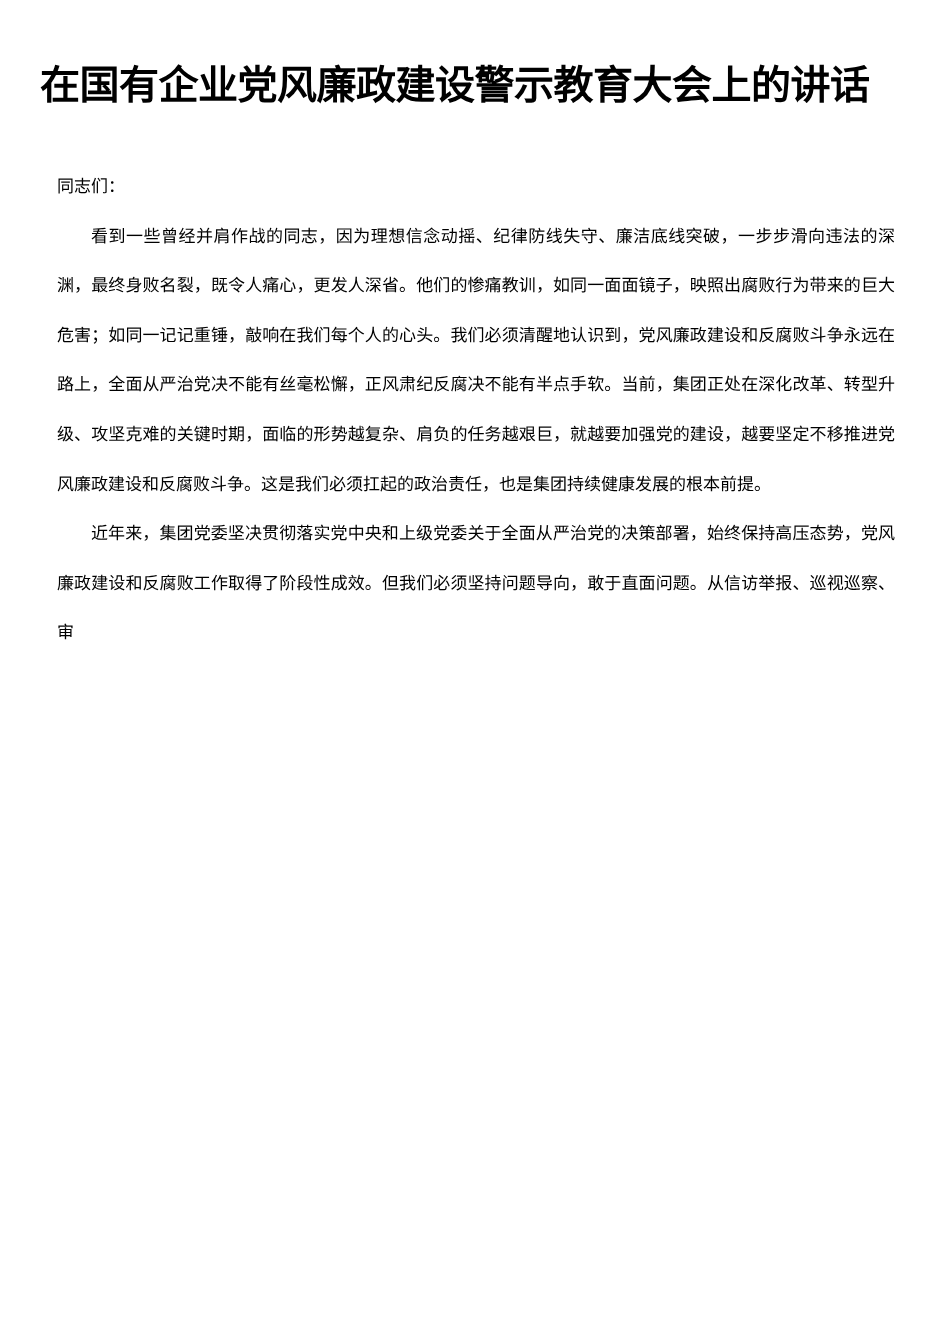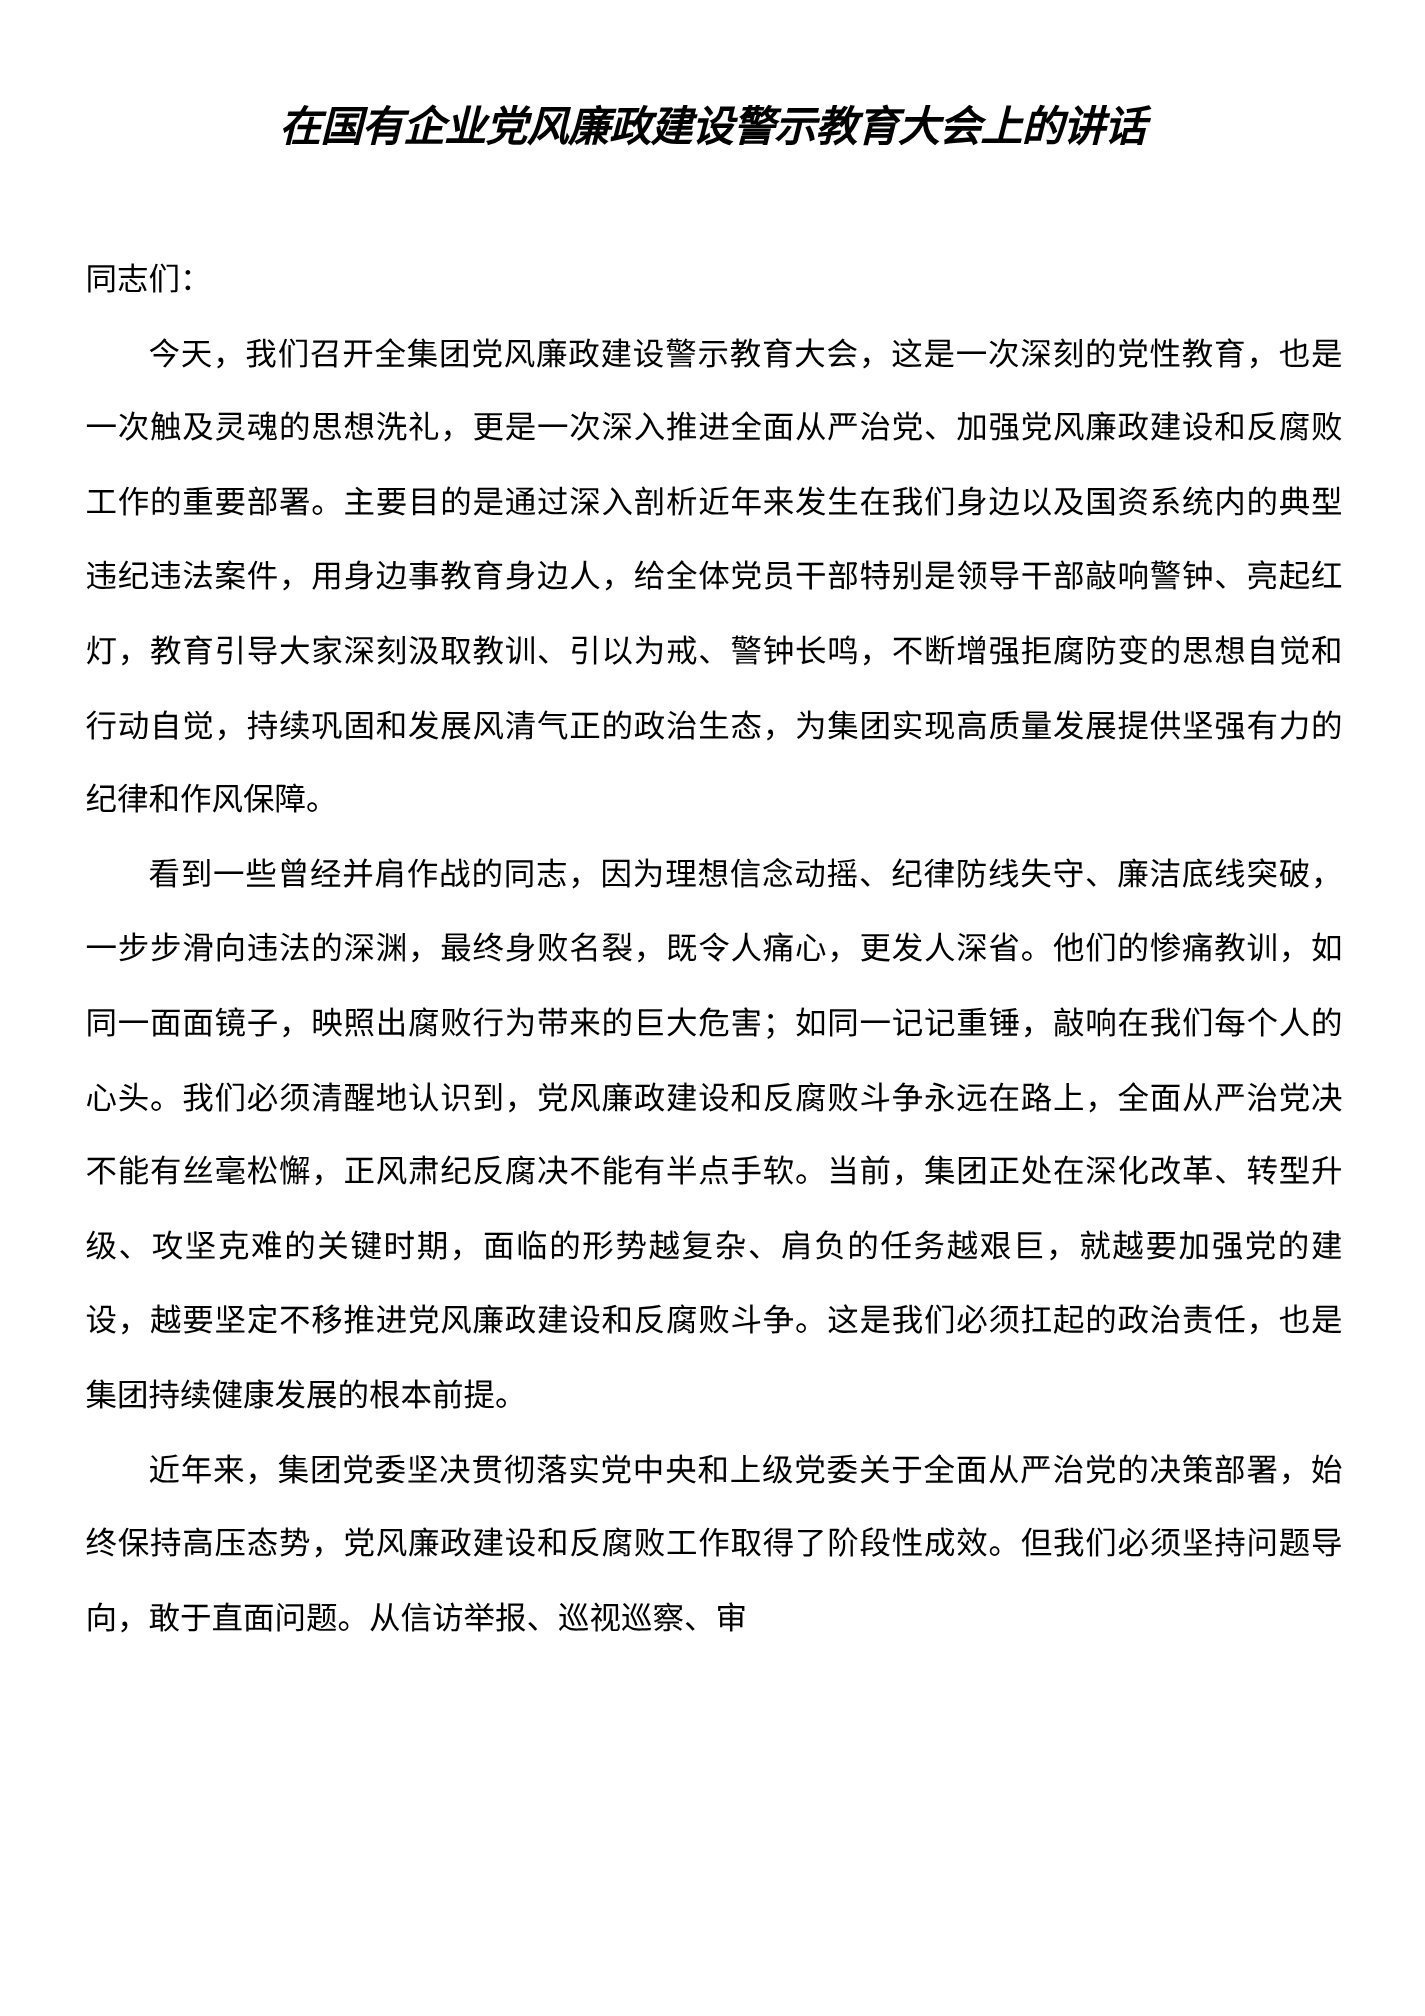--- a/index.html
+++ b/index.html
@@ -16,31 +16,29 @@
   }
   .page {
     position: relative;
     width: 950px;
     height: 1344px;
     background: #ffffff;
     overflow: hidden;
   }
   .doc-title {
     margin: 58px 40px 0 40px;
-    text-align: center;
-    font-size: 28px;
+    font-size: 40px;
     line-height: 54px;
     font-weight: bold;
     letter-spacing: -0.5px;
     white-space: nowrap;
-    font-style: italic;
   }
   .doc-body {
     margin: 50px 55px 0 57px;
-    font-size: 21px;
+    font-size: 17px;
     line-height: 49.6px;
     text-align: justify;
     text-justify: inter-ideograph;
     word-break: normal;
     overflow-wrap: normal;
   }
   .doc-body p {
     margin: 0;
     padding: 0;
     text-indent: 2em;
@@ -54,20 +52,19 @@
 </style>
 </head>
 <body>
 
 <div class="page">
   <h1 class="doc-title">在国有企业党风廉政建设警示教育大会上的讲话</h1>
 
   <div class="doc-body">
     <p class="salutation">同志们：</p>
 
-    <p class="body-paragraph">今天，我们召开全集团党风廉政建设警示教育大会，这是一次深刻的党性教育，也是一次触及灵魂的思想洗礼，更是一次深入推进全面从严治党、加强党风廉政建设和反腐败工作的重要部署。主要目的是通过深入剖析近年来发生在我们身边以及国资系统内的典型违纪违法案件，用身边事教育身边人，给全体党员干部特别是领导干部敲响警钟、亮起红灯，教育引导大家深刻汲取教训、引以为戒、警钟长鸣，不断增强拒腐防变的思想自觉和行动自觉，持续巩固和发展风清气正的政治生态，为集团实现高质量发展提供坚强有力的纪律和作风保障。</p>
 
     <p class="body-paragraph">看到一些曾经并肩作战的同志，因为理想信念动摇、纪律防线失守、廉洁底线突破，一步步滑向违法的深渊，最终身败名裂，既令人痛心，更发人深省。他们的惨痛教训，如同一面面镜子，映照出腐败行为带来的巨大危害；如同一记记重锤，敲响在我们每个人的心头。我们必须清醒地认识到，党风廉政建设和反腐败斗争永远在路上，全面从严治党决不能有丝毫松懈，正风肃纪反腐决不能有半点手软。当前，集团正处在深化改革、转型升级、攻坚克难的关键时期，面临的形势越复杂、肩负的任务越艰巨，就越要加强党的建设，越要坚定不移推进党风廉政建设和反腐败斗争。这是我们必须扛起的政治责任，也是集团持续健康发展的根本前提。</p>
 
 
     <p class="body-paragraph">近年来，集团党委坚决贯彻落实党中央和上级党委关于全面从严治党的决策部署，始终保持高压态势，党风廉政建设和反腐败工作取得了阶段性成效。但我们必须坚持问题导向，敢于直面问题。从信访举报、巡视巡察、审</p>
   </div>
 </div>
 
 </body></html>

